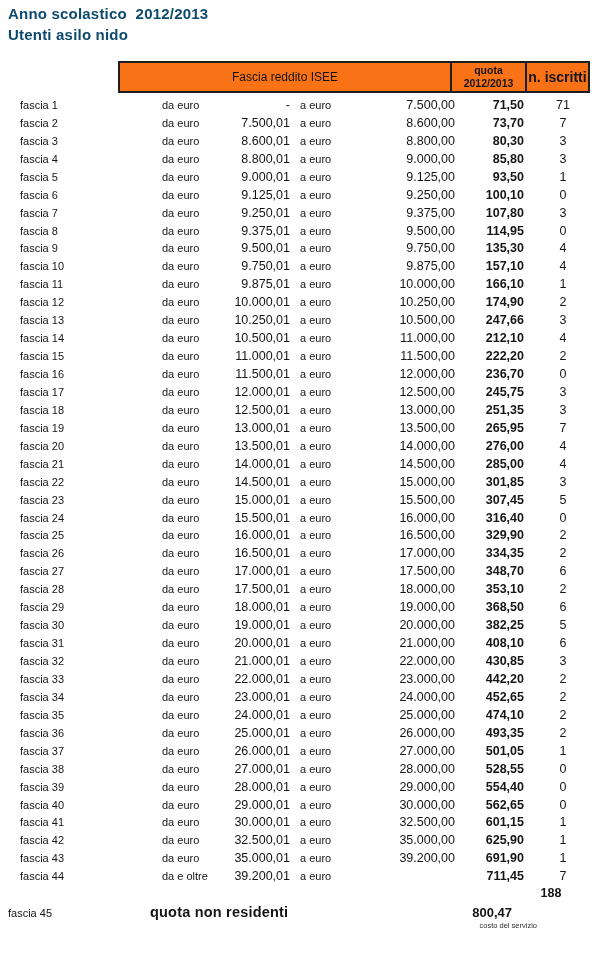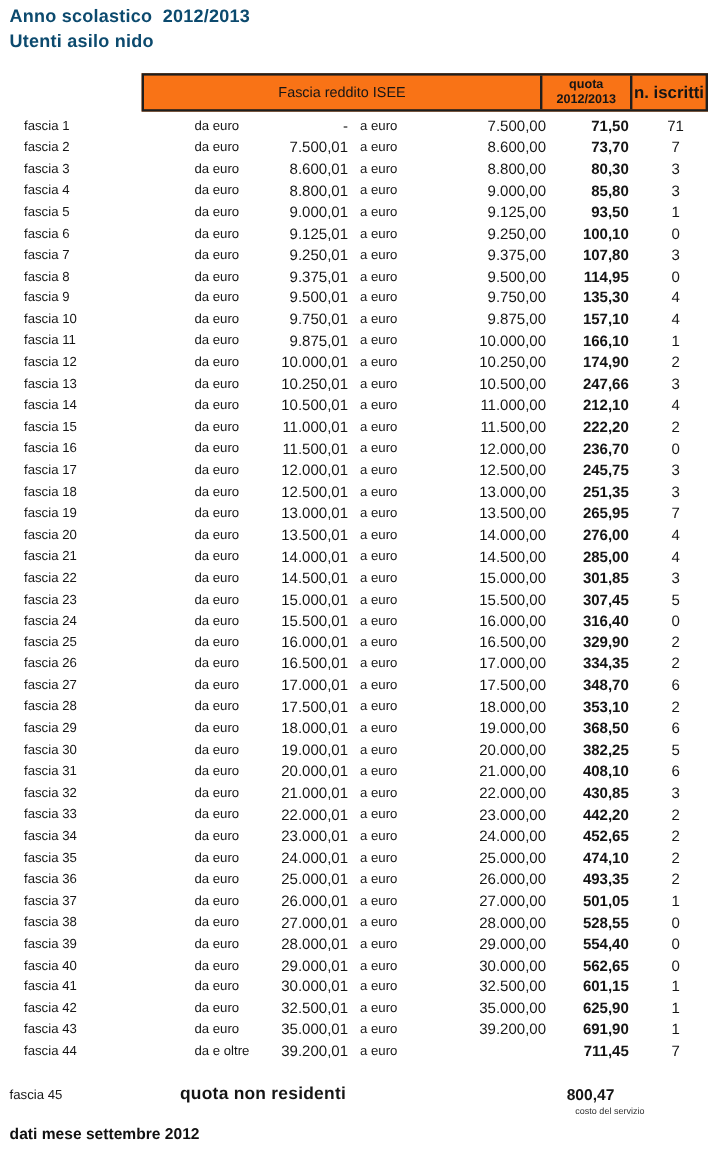--- a/index.html
+++ b/index.html
@@ -612,24 +612,34 @@
     <span class="c-from">39.200,01</span>
     <span></span>
     <span class="c-a">a euro</span>
     <span class="c-to"></span>
     <span class="c-quota">711,45</span>
     <span></span>
     <span class="c-iscritti">7</span>
   </div>
 </div>
 
+  <div class="total-row">
+    <span></span>
+      <span></span>
+      <span></span>
+      <span></span>
+      <span></span>
+      <span></span>
+      <span></span>
+      <span></span>
+    <span class="c-iscritti">188</span>
+  </div>
 
   <div class="nonres-row">
     <span class="nonres-fascia">fascia 45</span>
     <span class="nonres-label">quota non residenti</span>
     <span class="nonres-quota">800,47</span>
   </div>
 
   <div class="cost-note">costo del servizio</div>
 
-  <div class="footer">dati mese settembre 2012</div>
 
 </div>
 
 </body></html>

